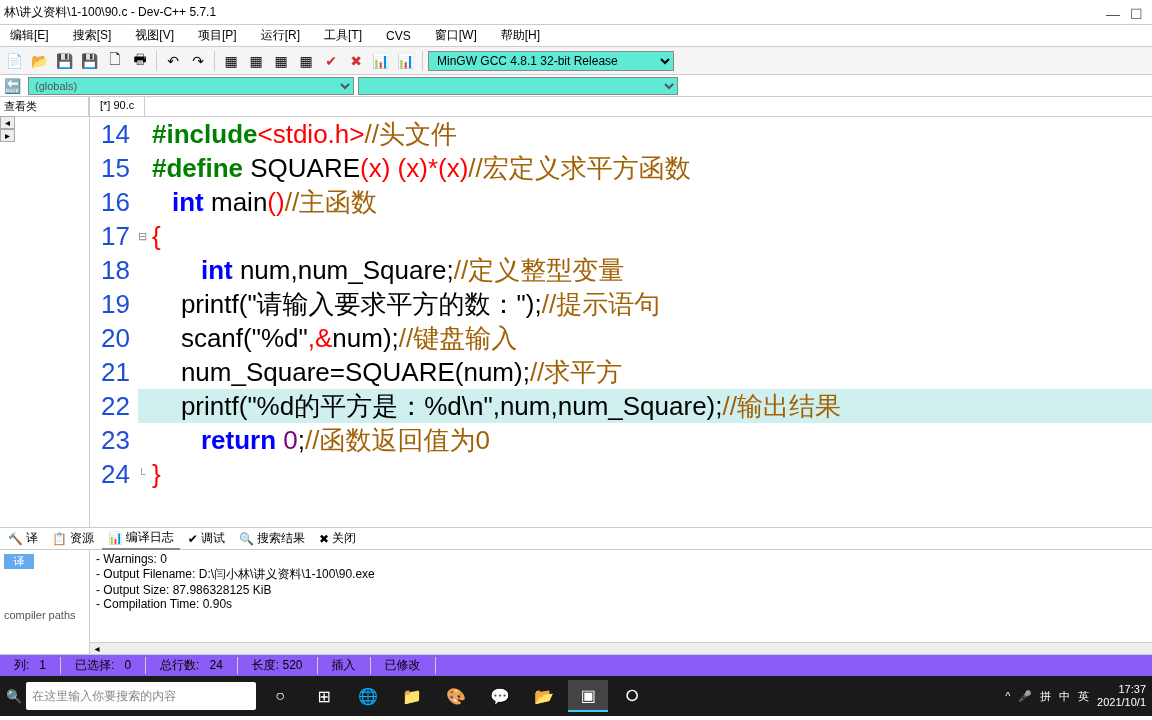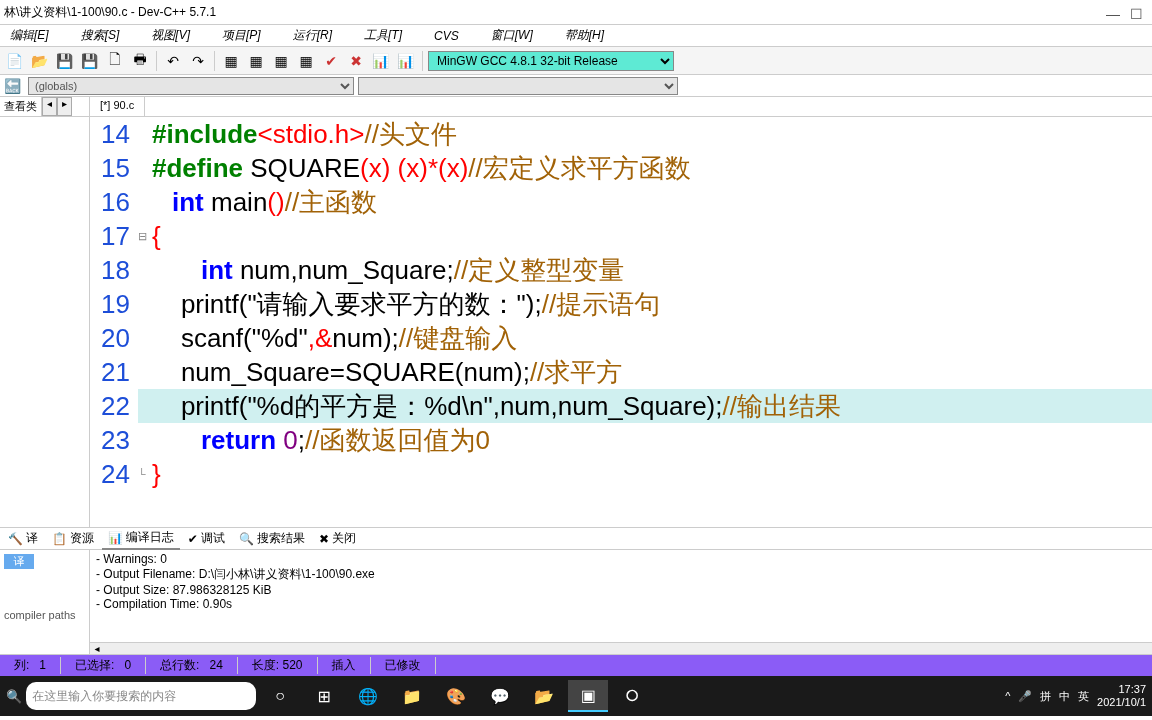--- a/index.html
+++ b/index.html
@@ -1,32 +1,32 @@
 <!DOCTYPE html>
 <html><head>
 <meta charset="utf-8">
 <style>
 * { margin:0; padding:0; box-sizing:border-box; font-family:"Microsoft YaHei","SimSun",sans-serif; }
 body { background:#fff; width:1152px; height:720px; overflow:hidden; font-size:13px; color:#000; }
 .title-bar { height:25px; background:#fff; border-bottom:1px solid #ccc; display:flex; align-items:center; padding:0 4px; }
 .title-text { flex:1; font-size:12px; }
 .win-btns { display:flex; gap:12px; padding-right:6px; }
 .win-btn { width:12px; height:12px; font-size:14px; color:#555; }
-.menu-bar { height:22px; display:flex; align-items:center; padding:0 4px; gap:20px; border-bottom:1px solid #ccc;font-style:italic; }
+.menu-bar { height:22px; display:flex; align-items:center; padding:0 4px; gap:12px; border-bottom:1px solid #ccc; }
 .menu-item { padding:2px 6px; font-size:12px; }
 .toolbar { height:28px; background:#f5f5f5; border-bottom:1px solid #ccc; display:flex; align-items:center; padding:0 4px; gap:3px; }
 .tool-btn { width:22px; height:22px; border:1px solid transparent; display:flex; align-items:center; justify-content:center; font-size:14px; }
 .tool-sep { width:1px; height:20px; background:#ccc; margin:0 2px; }
 .compiler-sel { height:20px; font-size:12px; border:1px solid #888; background:#5eead4; padding:0 20px 0 4px; width:246px; }
 .scope-bar { height:22px; border-bottom:1px solid #ccc; display:flex; align-items:center; padding:0 2px; gap:4px; }
-.scope-sel { height:18px; font-size:11px; border:1px solid #888; background:#e5e5e5; flex:1; padding:0 2px; max-width:326px; color:#555;}
+.scope-sel { height:18px; font-size:11px; border:1px solid #888; background:#5eead4; flex:1; padding:0 2px; max-width:326px; color:#555;}
 .scope-sel.wide { max-width:320px; }
 .workspace { display:flex; height:430px; }
 .left-panel { width:90px; border-right:1px solid #ccc; }
-.left-tabs { display:flex; height:20px; border-bottom:1px solid #ccc; font-size:11px; }
+.left-tabs { display:flex; height:20px; border-bottom:1px solid #ccc; font-size:11px;flex-direction:column; }
 .left-tab { padding:2px 4px; border-right:1px solid #ccc; }
 .nav-btn { width:15px; text-align:center; font-size:10px; border:1px solid #aaa; background:#eee;}
 .editor-wrap { flex:1; display:flex; flex-direction:column; }
 .doc-tabs { height:20px; display:flex; border-bottom:1px solid #ccc; }
 .doc-tab { padding:2px 10px; font-size:11px; border-right:1px solid #ccc; background:#fff; }
 .code-area { flex:1; overflow:auto; font-family:Consolas,"Courier New",monospace; font-size:26px; line-height:34px; }
 .code-line { display:flex; }
 .gutter { width:48px; text-align:right; padding-right:8px; color:#1d4ed8; background:#fff; user-select:none; }
 .fold { width:10px; color:#888; font-size:11px; display:flex; align-items:center; }
 .code-text { flex:1; padding-left:4px; white-space:pre; }
@@ -40,21 +40,21 @@
 .bottom-panel { border-top:1px solid #ccc; }
 .bottom-tabs { height:22px; display:flex; align-items:center; gap:2px; border-bottom:1px solid #ccc; font-size:12px; padding:0 2px;}
 .btab { padding:2px 6px; display:flex; align-items:center; gap:3px; }
 .btab.sel { border-bottom:2px solid #888; }
 .log-area { height:92px; font-family:"SimSun",monospace; font-size:12px; padding:2px 6px; background:#fff; overflow:auto; }
 .log-scroll { height:12px; border-top:1px solid #ccc; background:#eee; display:flex;}
 .log-scroll-left{width:14px; text-align:center; font-size:10px;}
 .status-bar { height:22px; border-top:1px solid #ccc; display:flex; align-items:center; font-size:12px; background:#8b5cf6; }
 .status-cell { padding:0 14px; border-right:1px solid #ccc; }
 .taskbar { height:40px; background:#1a1a1a; display:flex; align-items:center; padding:0 6px; gap:4px; color:#fff;}
-.tb-search { width:230px; height:28px; background:#fff; border-radius:10px; display:flex; align-items:center; padding:0 6px; color:#888; font-size:12px;}
+.tb-search { width:230px; height:28px; background:#fff; border-radius:2px; display:flex; align-items:center; padding:0 6px; color:#888; font-size:12px;}
 .tb-icon { width:40px; height:32px; display:flex; align-items:center; justify-content:center; font-size:16px; }
 .tb-icon.active { background:#444; border-bottom:2px solid #4cf;}
 .tb-right { margin-left:auto; display:flex; align-items:center; gap:8px; font-size:11px;}
 .tb-clock { text-align:right; line-height:13px;}
 </style>
 </head>
 <body>
 
 <div class="title-bar">
   <span class="title-text">林\讲义资料\1-100\90.c - Dev-C++ 5.7.1</span>

